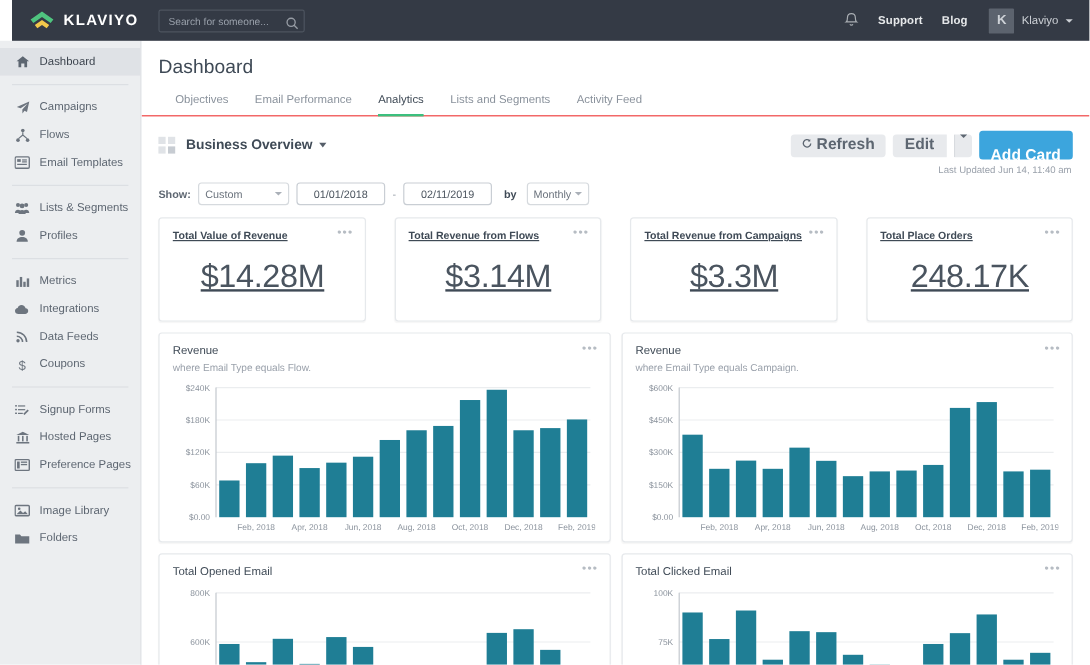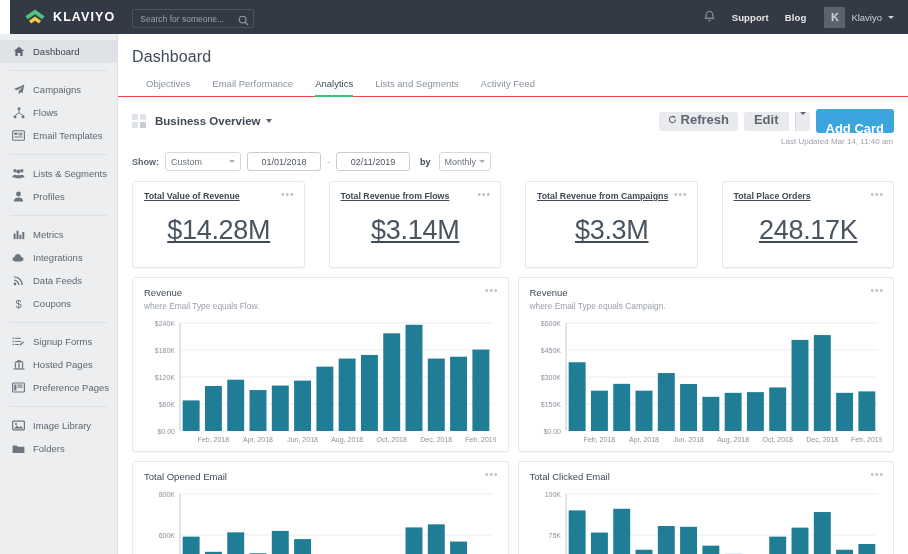--- a/index.html
+++ b/index.html
@@ -454,21 +454,21 @@
           <span>Refresh</span>
         </button>
         <button class="btn btn-split-main">Edit</button>
         <button class="btn btn-split-caret">
           <span style="width:0;height:0;border-left:3px solid transparent;border-right:3px solid transparent;border-top:3.5px solid #5d6671;display:block;"></span>
         </button>
         <button class="btn btn-blue">Add Card</button>
       </div>
     </div>
 
-    <div class="last-updated">Last Updated Mar 14, 11:40 am</div>
+    <div class="last-updated">Last Updated Jun 14, 11:40 am</div>
 
     <div class="filter-row">
       <span class="f-label">Show:</span>
       <div class="select-box">
         <span>Custom</span>
         <span class="cv"></span>
       </div>
       <div class="date-box">01/01/2018</div>
       <span class="dash-sep">-</span>
       <div class="date-box">02/11/2019</div>

